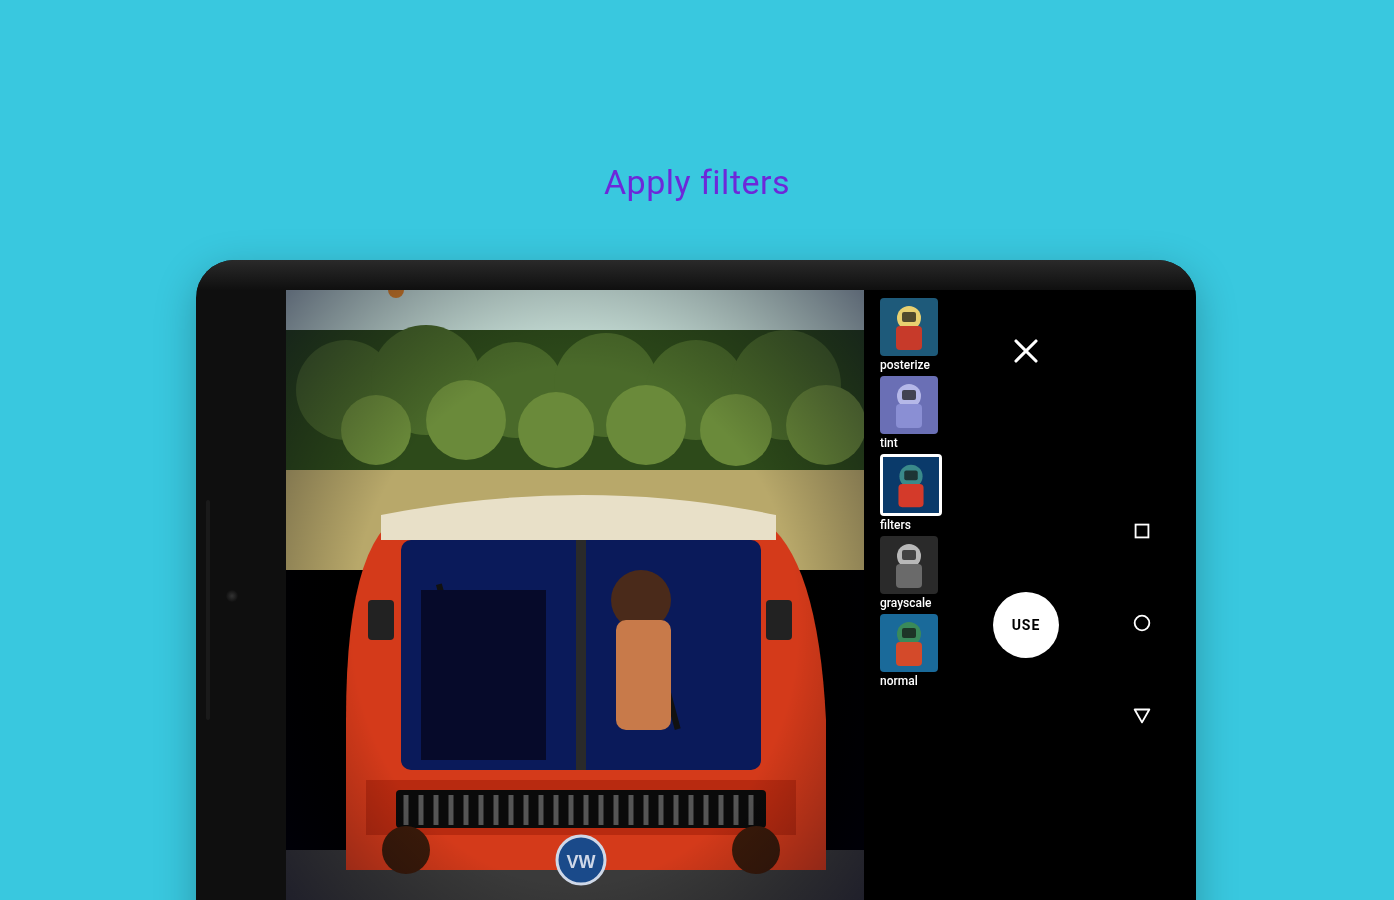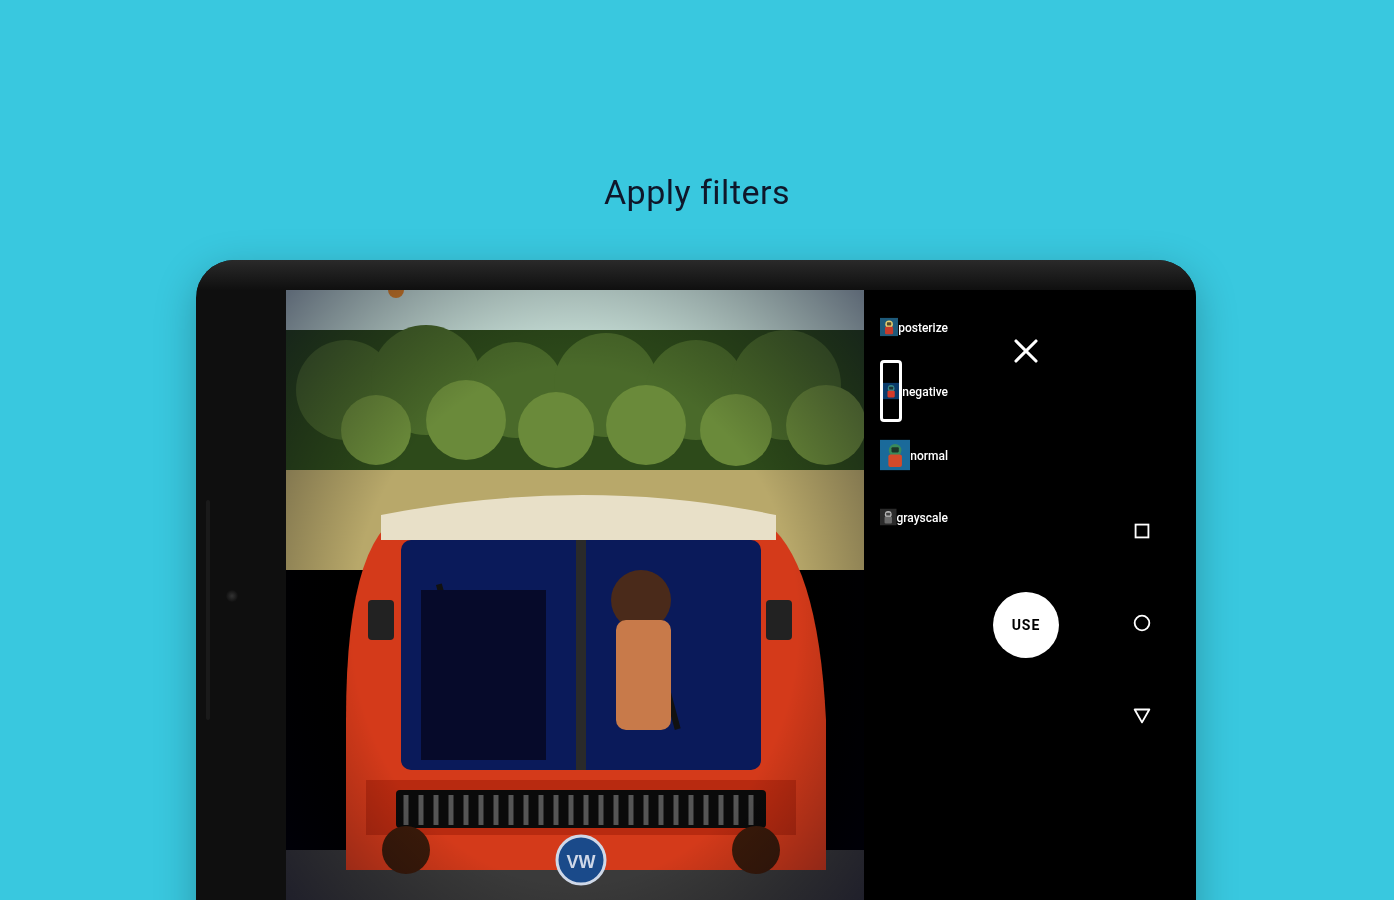--- a/index.html
+++ b/index.html
@@ -7,25 +7,25 @@
     width: 1394px;
     height: 900px;
     background: #39c8df;
     font-family: -apple-system, BlinkMacSystemFont, "Segoe UI", Roboto, Helvetica, Arial, sans-serif;
     overflow: hidden;
     position: relative;
   }
 
   .headline {
     position: absolute;
-    top: 172px;
+    top: 162px;
     left: 0;
     width: 100%;
     text-align: center;
-    color: #0f172a;
+    color: #6d28d9;
     font-size: 34px;
     font-weight: 400;
     letter-spacing: 0.5px;
   }
 
   
   .tablet {
     position: absolute;
     left: 196px;
     top: 260px;
@@ -87,21 +87,22 @@
     width: 100px; height: 100%;
     background: rgba(0,0,0,0.55);
     display: flex;
     flex-direction: column;
     align-items: center;
     padding-top: 8px;
     gap: 4px;
   }
   .filter-item {
     display: flex;
-    align-items: center;
+    flex-direction: column;
+    align-items: flex-start;
     width: 68px;
     cursor: pointer;
   }
   .filter-thumb {
     width: 58px; height: 58px;
     border-radius: 4px;
     overflow: hidden;
   }
   .filter-item.selected .filter-thumb {
     border: 3px solid #fff;
@@ -287,46 +288,55 @@
 
     <div class="filter-item">
           <div class="filter-thumb"><svg viewBox="0 0 58 58" width="100%" height="100%">
               <rect x="0" y="0" width="58" height="58" fill="#1e5a7a"></rect>
               <circle cx="29" cy="20" r="12" fill="#e8d070"></circle>
               <rect x="16" y="28" width="26" height="24" rx="4" fill="#c73a2a"></rect>
               <rect x="22" y="14" width="14" height="10" rx="2" fill="#111" opacity="0.7"></rect>
             </svg></div>
           <div class="filter-label">posterize</div>
         </div>
+        <div class="filter-item">
+          <div class="filter-thumb"><svg viewBox="0 0 58 58" width="100%" height="100%">
+              <rect x="0" y="0" width="58" height="58" fill="#6a6fb5"></rect>
+              <circle cx="29" cy="20" r="12" fill="#b5b8e8"></circle>
+              <rect x="16" y="28" width="26" height="24" rx="4" fill="#8a8fd4"></rect>
+              <rect x="22" y="14" width="14" height="10" rx="2" fill="#111" opacity="0.7"></rect>
+            </svg></div>
+          <div class="filter-label">tint</div>
+        </div>
         <div class="filter-item selected">
           <div class="filter-thumb"><svg viewBox="0 0 58 58" width="100%" height="100%">
               <rect x="0" y="0" width="58" height="58" fill="#0a3a6a"></rect>
               <circle cx="29" cy="20" r="12" fill="#3a8a8a"></circle>
               <rect x="16" y="28" width="26" height="24" rx="4" fill="#d43a2a"></rect>
               <rect x="22" y="14" width="14" height="10" rx="2" fill="#111" opacity="0.7"></rect>
             </svg></div>
-          <div class="filter-label">negative</div>
+          <div class="filter-label">filters</div>
+        </div>
+        <div class="filter-item">
+          <div class="filter-thumb"><svg viewBox="0 0 58 58" width="100%" height="100%">
+              <rect x="0" y="0" width="58" height="58" fill="#2a2a2a"></rect>
+              <circle cx="29" cy="20" r="12" fill="#b8b8b8"></circle>
+              <rect x="16" y="28" width="26" height="24" rx="4" fill="#6a6a6a"></rect>
+              <rect x="22" y="14" width="14" height="10" rx="2" fill="#111" opacity="0.7"></rect>
+            </svg></div>
+          <div class="filter-label">grayscale</div>
         </div>
         <div class="filter-item">
           <div class="filter-thumb"><svg viewBox="0 0 58 58" width="100%" height="100%">
               <rect x="0" y="0" width="58" height="58" fill="#1a6a9a"></rect>
               <circle cx="29" cy="20" r="12" fill="#3a8a5a"></circle>
               <rect x="16" y="28" width="26" height="24" rx="4" fill="#d44a2a"></rect>
               <rect x="22" y="14" width="14" height="10" rx="2" fill="#111" opacity="0.7"></rect>
             </svg></div>
           <div class="filter-label">normal</div>
-        </div>
-        <div class="filter-item">
-          <div class="filter-thumb"><svg viewBox="0 0 58 58" width="100%" height="100%">
-              <rect x="0" y="0" width="58" height="58" fill="#2a2a2a"></rect>
-              <circle cx="29" cy="20" r="12" fill="#b8b8b8"></circle>
-              <rect x="16" y="28" width="26" height="24" rx="4" fill="#6a6a6a"></rect>
-              <rect x="22" y="14" width="14" height="10" rx="2" fill="#111" opacity="0.7"></rect>
-            </svg></div>
-          <div class="filter-label">grayscale</div>
         </div>
       </div>
 
     <div class="right-panel">
       <div class="close-btn">
         <span>
           <svg viewBox="0 0 24 24">
               <path d="M4 4 L20 20 M20 4 L4 20" stroke="#fff" stroke-width="2.5" stroke-linecap="round"></path>
             </svg>
         </span>

